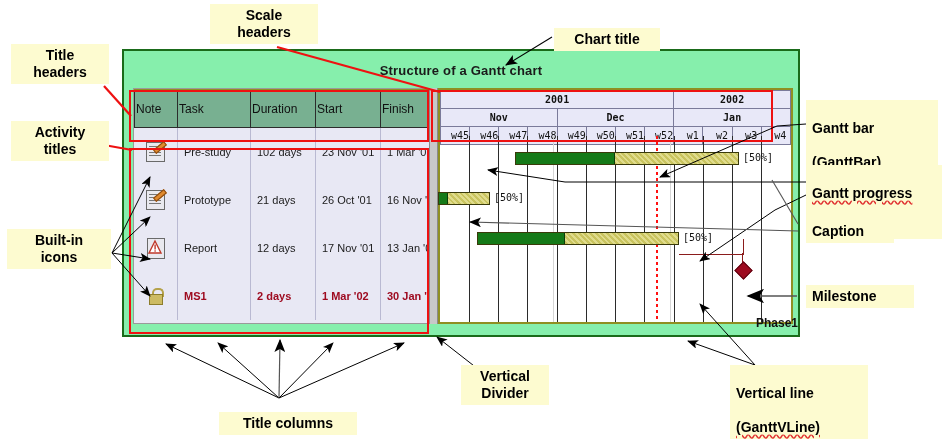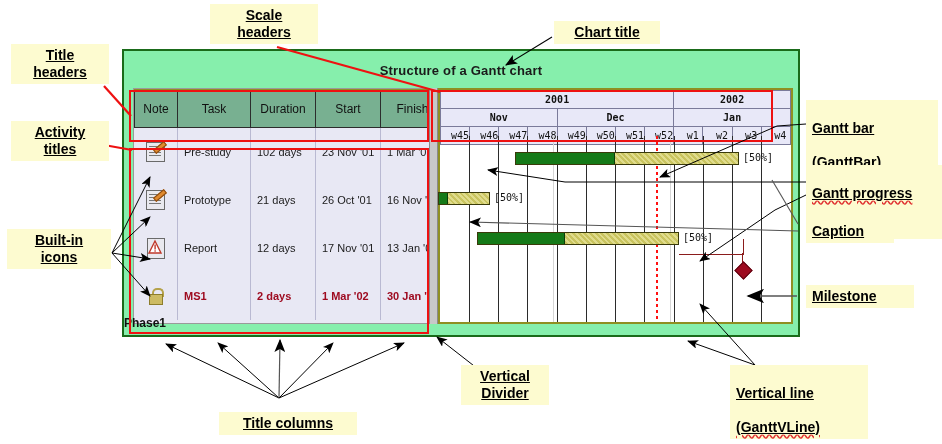--- a/index.html
+++ b/index.html
@@ -19,21 +19,21 @@
       background:#e8e8f4;border:1px solid #9a9a9a;box-sizing:border-box;}
   #divider{position:absolute;left:305px;top:37px;width:9px;height:236px;
       background:#c8c8c8;border-left:1px solid #8a8a8a;border-right:1px solid #8a8a8a;
       box-sizing:border-box;}
   #chart-panel{position:absolute;left:314px;top:37px;width:355px;height:236px;
       background:#ffffff;border:2px solid #8f8f22;box-sizing:border-box;}
 
   
   table.tt{border-collapse:collapse;width:100%;table-layout:fixed;}
   table.tt th{background:#78b091;border:1px solid #2c2c2c;border-top:2px solid #8f8f22;
-      height:34px;font-size:12px;font-weight:normal;color:#111;text-align:center;}
+      height:34px;font-size:12px;font-weight:normal;color:#111;text-align:left;}
   table.tt td{background:#e8e8f4;border-right:1px solid #b9b9d2;
       border-bottom:0;height:40px;font-size:11px;color:#1b1b1b;
       padding:4px 6px;white-space:nowrap;}
   table.tt td.note{text-align:center;padding:0;}
   table.tt tr.ms td{color:#9e0b20;font-weight:bold;}
   .col-note{width:40px;}.col-task{width:70px;}.col-dur{width:62px;}
   .col-start{width:62px;}.col-fin{width:61px;}
 
   
   .ico{display:inline-block;width:17px;height:18px;position:relative;vertical-align:middle;}
@@ -71,27 +71,27 @@
   .bar{position:absolute;height:13px;border:1px solid #3a3a0a;box-sizing:border-box;
       background:repeating-linear-gradient(45deg,#e0dc8c 0 2px,#c9c45f 2px 4px);}
   .bar .prog{position:absolute;left:0;top:0;bottom:0;background:#157a18;
       border-right:1px solid #0b3d0b;}
   .cap{position:absolute;font-size:10px;color:#111;
       font-family:"DejaVu Sans Mono","Liberation Mono",monospace;white-space:nowrap;}
   .mslink{position:absolute;border:1px solid #8b1c1c;border-top:0;border-left:0;}
   .msdiam{position:absolute;width:11px;height:11px;background:#9e0b20;
       transform:rotate(45deg);border:1px solid #5e0512;}
   .msstem{position:absolute;width:1px;background:#8b1c1c;}
-  #phase1{position:absolute;left:0;bottom:5px;width:100%;text-align:left;
+  #phase1{position:absolute;left:0;bottom:5px;width:100%;text-align:right;
       font-size:12px;font-weight:bold;color:#111;margin-top:47px;}
 
   
   .note-box{position:absolute;background:#fdfbd0;color:#000;font-size:14px;
       font-weight:bold;line-height:17px;text-align:center;padding:3px 6px;
-      white-space:pre-line;text-decoration:underline;}
+      white-space:pre-line;}
   .note-box.l{text-align:left;}
   .sq{text-decoration:underline;text-decoration-style:wavy;
       text-decoration-color:#e03030;text-underline-offset:2px;}
   .redbox{position:absolute;border:2px solid #ee1111;box-sizing:border-box;}
   svg.ann{position:absolute;left:0;top:0;width:942px;height:444px;
       pointer-events:none;overflow:visible;}
 </style>
 </head>
 <body>
 
@@ -277,21 +277,21 @@
   <path d="M478,369 L437,337" stroke="#000" stroke-width="1" fill="none" marker-end="url(#ah)"></path>
 
   <path d="M755,365 L700,304" stroke="#000" stroke-width="1" fill="none" marker-end="url(#ah)"></path>
   <path d="M755,365 L688,341" stroke="#000" stroke-width="1" fill="none" marker-end="url(#ah)"></path>
 </svg>
 
 <div class="note-box" style="left:11px;top:44px;width:86px">Title
 headers</div>
 <div class="note-box" style="left:210px;top:4px;width:96px">Scale
 headers</div>
-<div class="note-box" style="left:554px;top:21px;width:94px">Chart title</div>
+<div class="note-box" style="left:554px;top:28px;width:94px">Chart title</div>
 <div class="note-box" style="left:11px;top:121px;width:86px">Activity
 titles</div>
 <div class="note-box" style="left:7px;top:229px;width:92px">Built-in
 icons</div>
 
 <div class="note-box l" style="left:806px;top:100px;width:120px">
   <span>Gantt bar</span><br>
   <span class="sq">(GanttBar)</span>
 </div>
 <div class="note-box l" style="left:806px;top:165px;width:128px">

